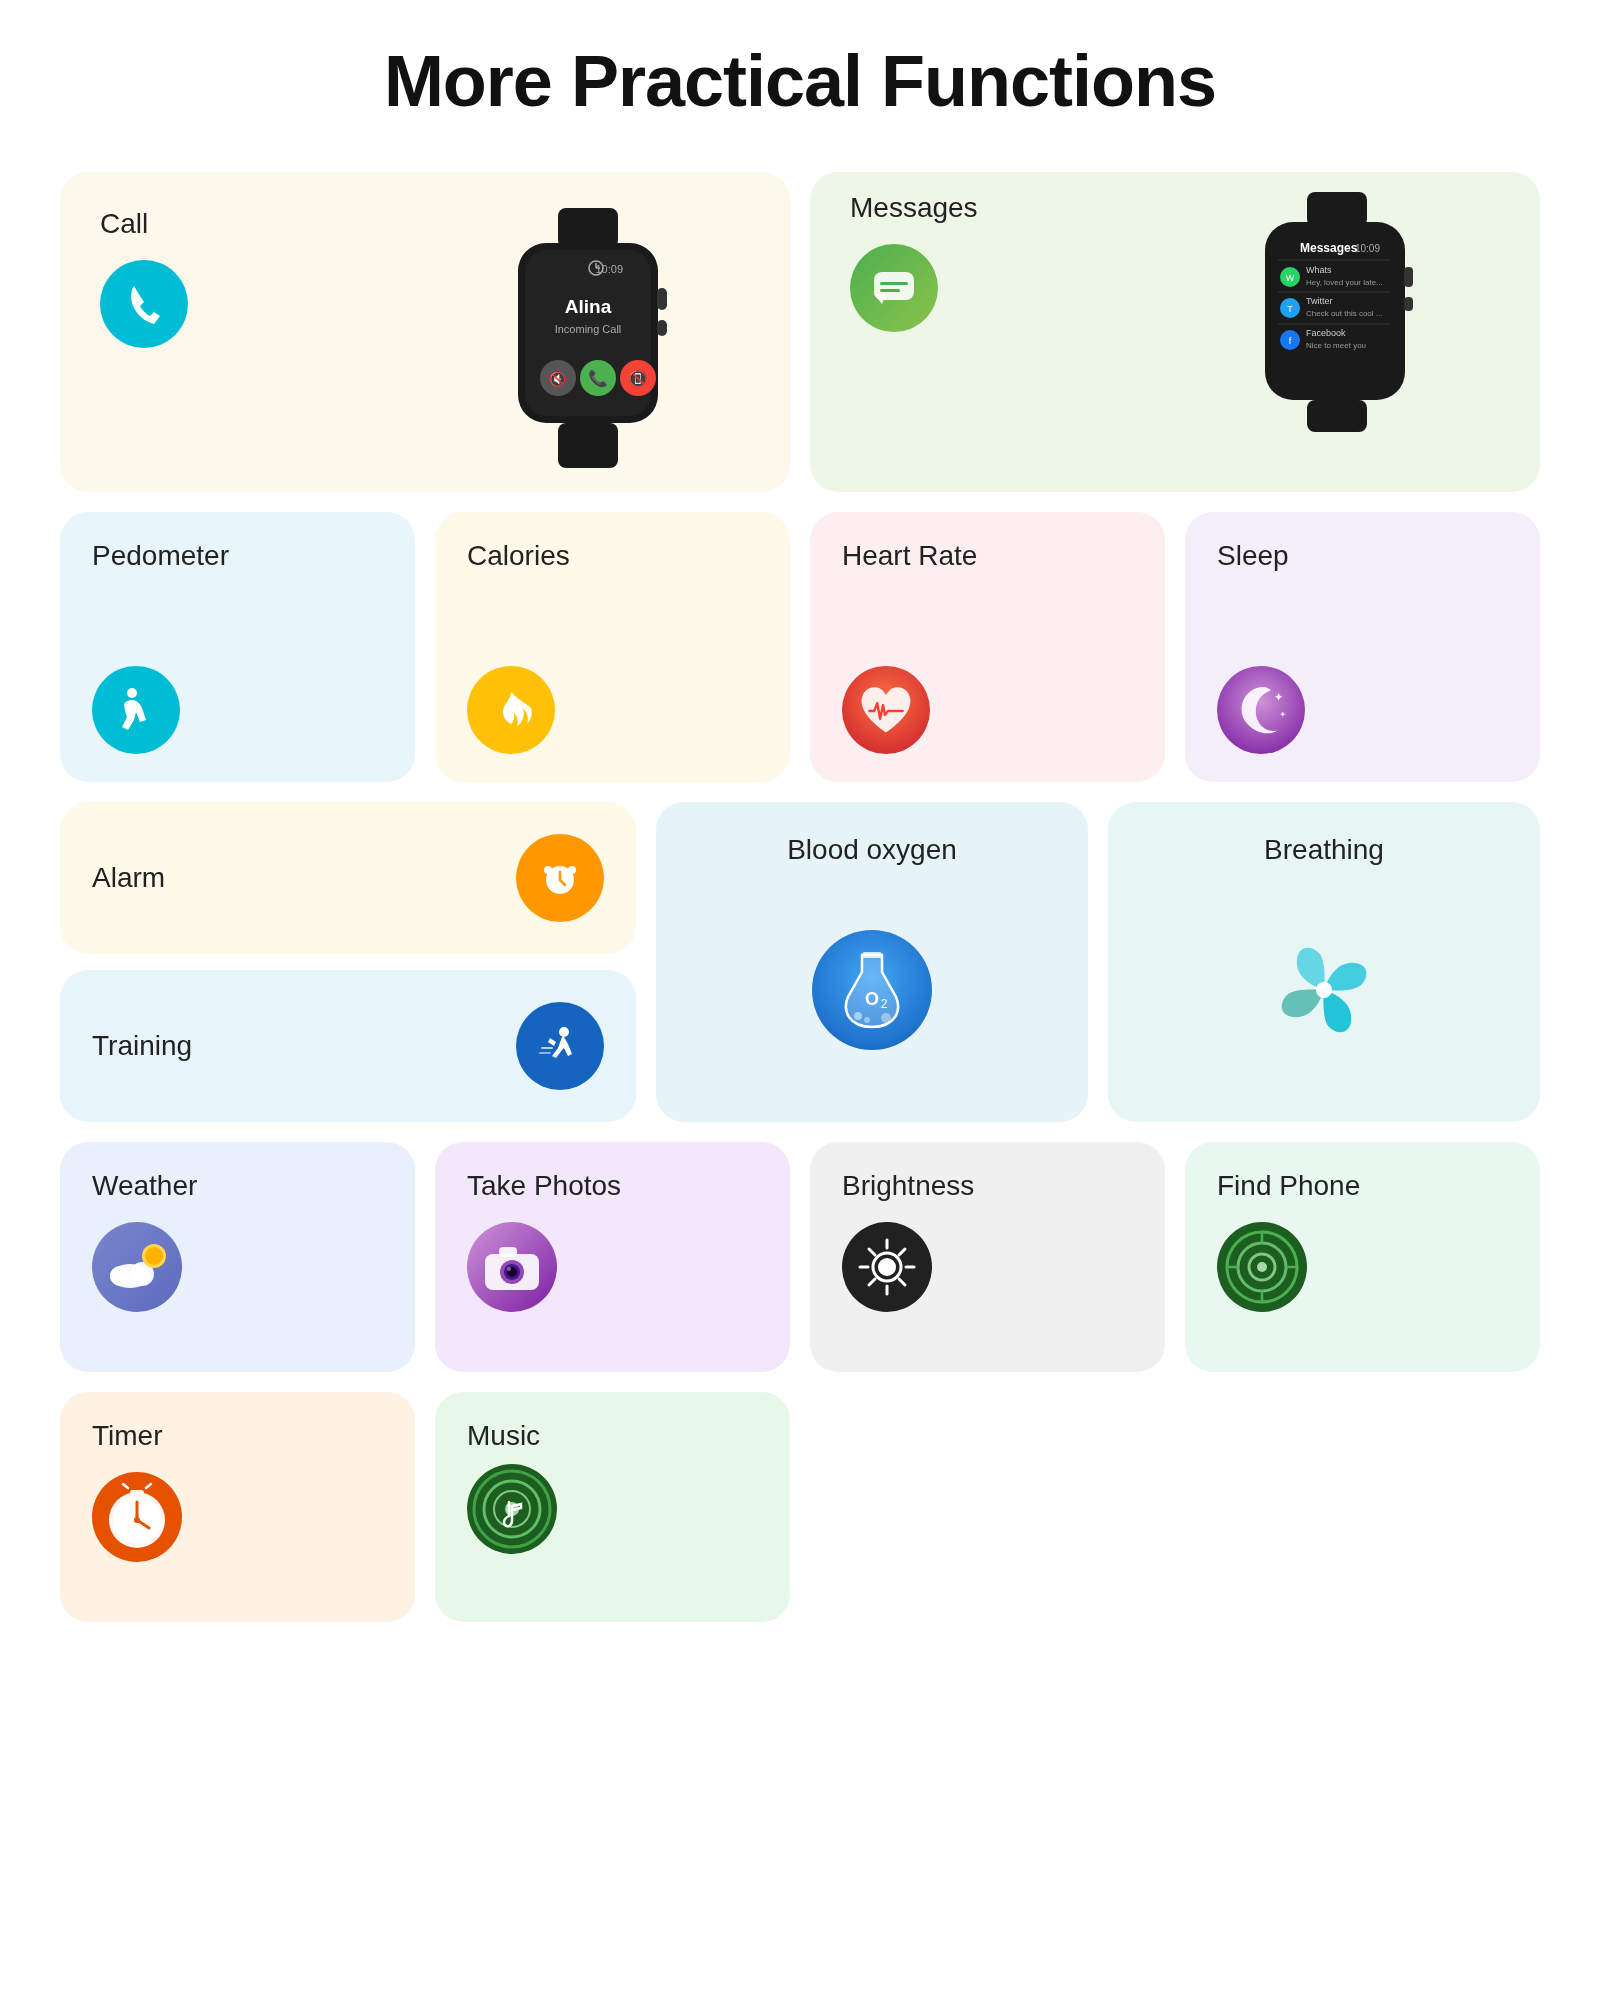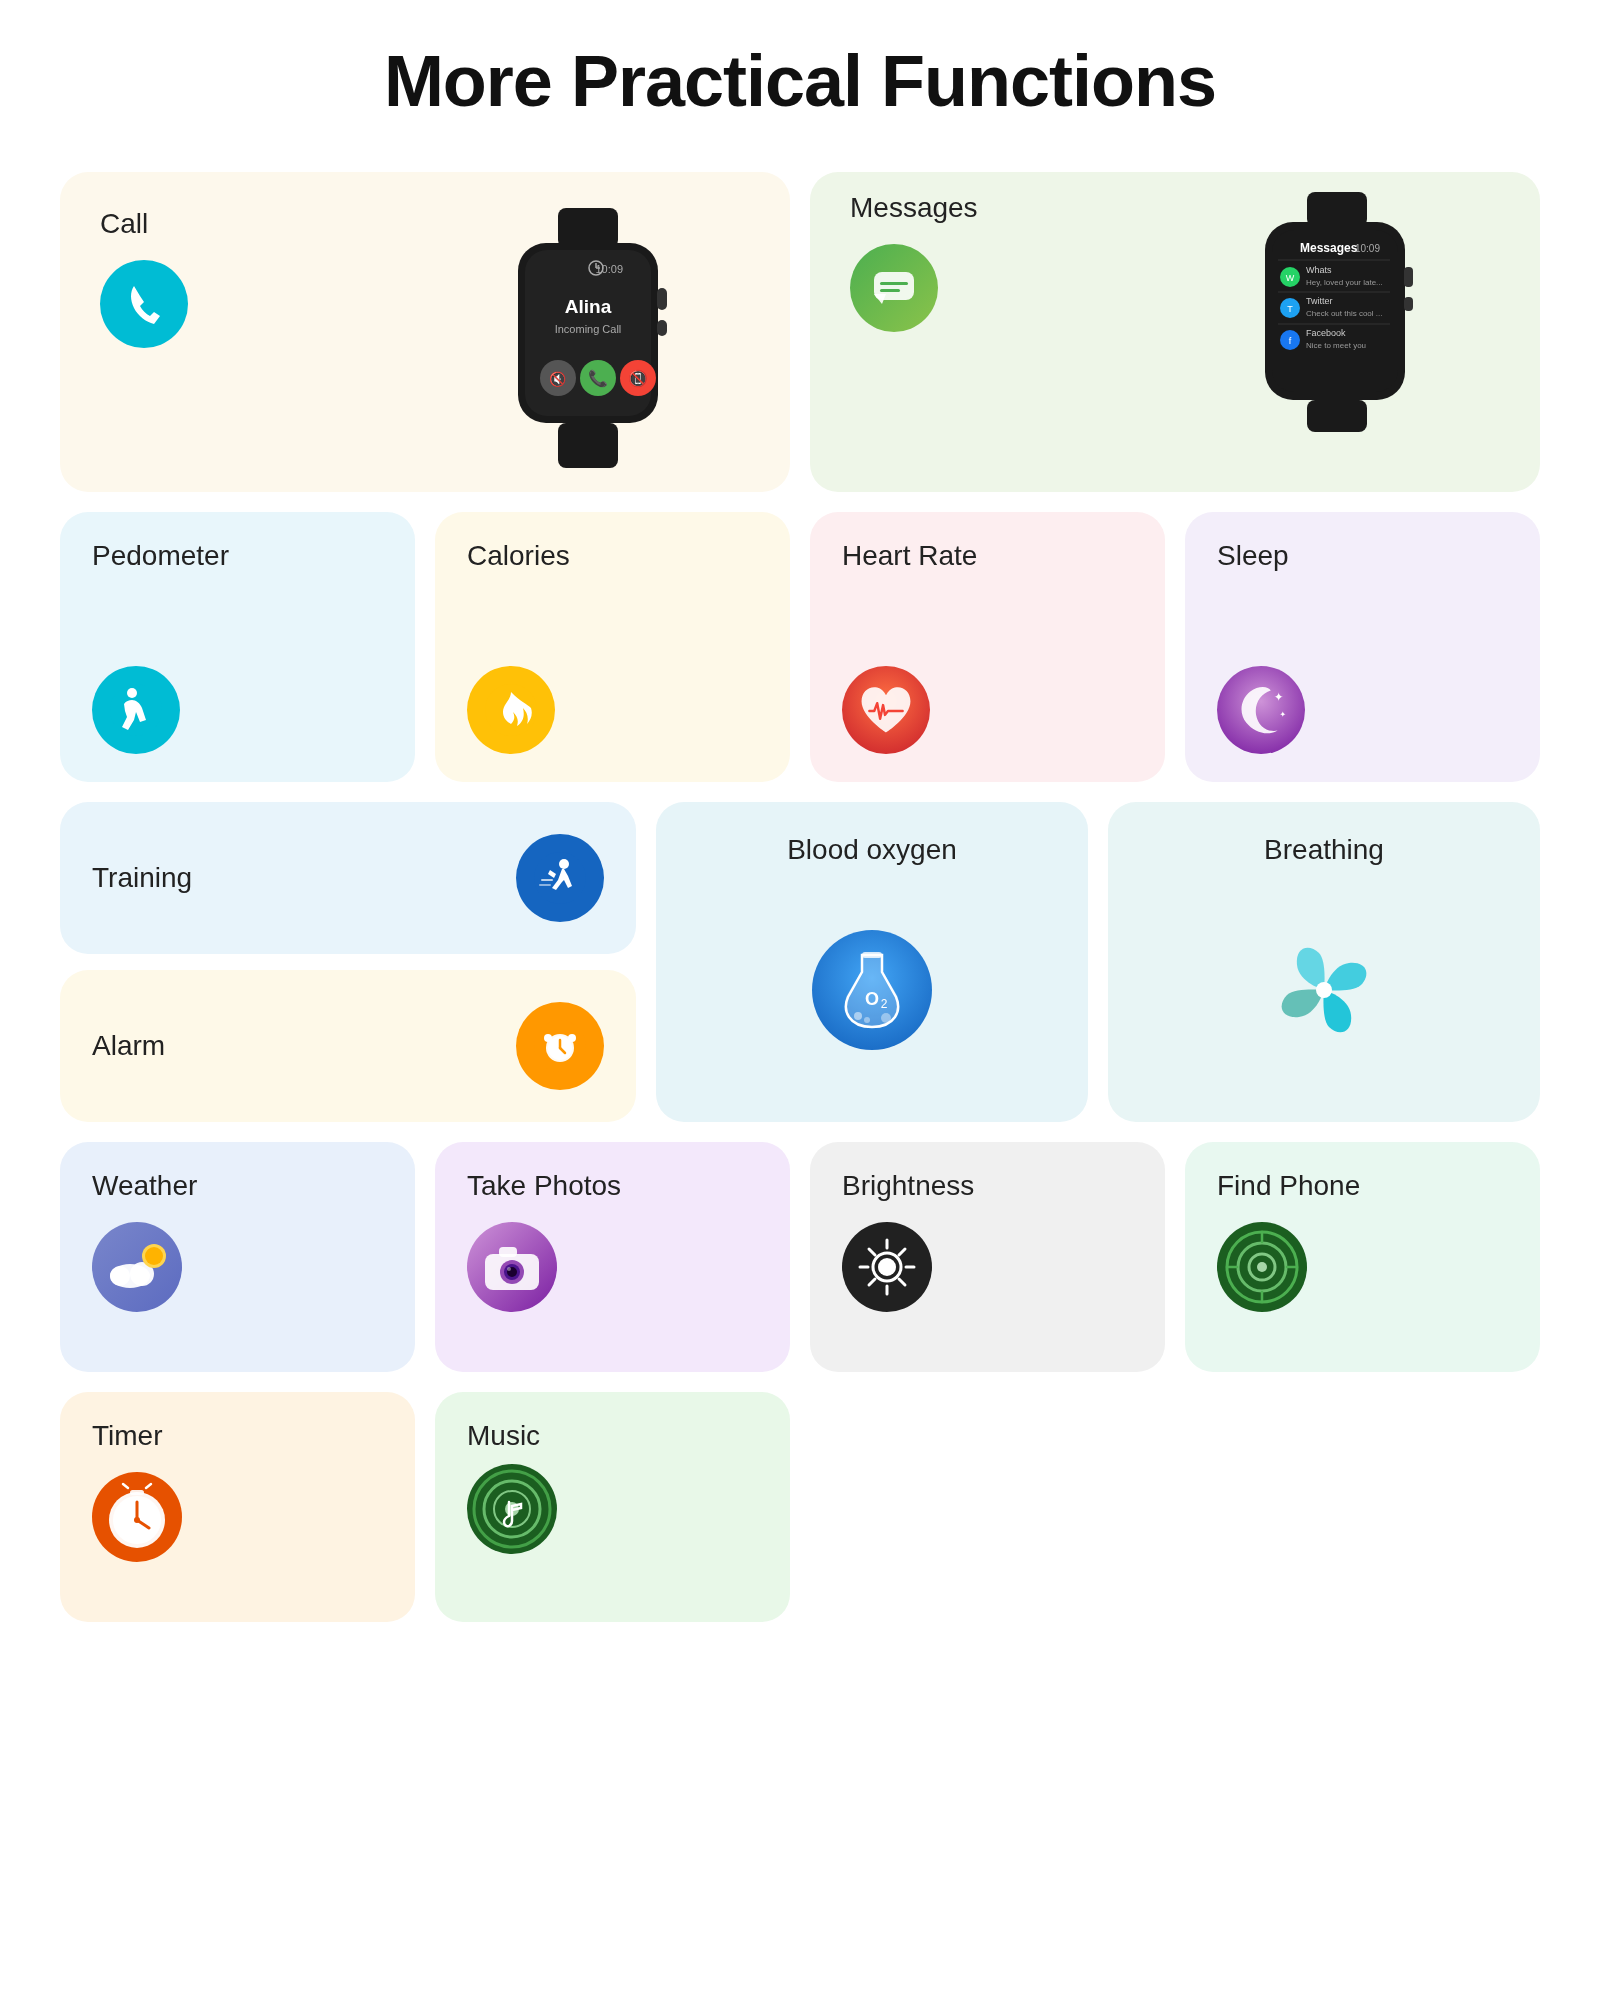--- a/index.html
+++ b/index.html
@@ -341,49 +341,49 @@
           <text x="58" y="36" fill="white" font-size="12">✦</text>
           <text x="64" y="52" fill="white" font-size="8">✦</text>
         </svg>
       </div>
     </div>
   </div>
 
   <div class="row3">
 
     <div class="alarm-training-card">
+      <div class="sub-card bg-light-yellow">
+        <span class="card-title">Alarm</span>
+        <div class="icon-circle icon-orange-alarm">
+          <svg width="52" height="52" viewBox="0 0 52 52" fill="none">
+            <circle cx="26" cy="26" r="26" fill="#ff9800"></circle>
+
+            <circle cx="26" cy="28" r="14" fill="white" opacity="0.95"></circle>
+            <circle cx="26" cy="28" r="12" fill="white"></circle>
+
+            <line x1="26" y1="28" x2="26" y2="20" stroke="#ff9800" stroke-width="2.5" stroke-linecap="round"></line>
+            <line x1="26" y1="28" x2="31" y2="33" stroke="#ff9800" stroke-width="2.5" stroke-linecap="round"></line>
+
+            <circle cx="14" cy="18" r="4" fill="white"></circle>
+            <circle cx="38" cy="18" r="4" fill="white"></circle>
+          </svg>
+        </div>
+      </div>
       <div class="sub-card bg-light-sky">
         <span class="card-title">Training</span>
         <div class="icon-circle icon-blue-run">
           <svg width="52" height="52" viewBox="0 0 52 52" fill="none">
             <circle cx="26" cy="26" r="26" fill="#1565c0"></circle>
 
             <circle cx="30" cy="12" r="5" fill="white"></circle>
             <path d="M28 17 L24 28 L18 36 L22 38 L28 30 L30 28 L34 36 L38 34 L34 24 L30 17Z" fill="white"></path>
             <path d="M22 22 L16 18 L14 22 L20 26Z" fill="white"></path>
 
             <line x1="8" y1="28" x2="18" y2="28" stroke="white" stroke-width="2" stroke-linecap="round" opacity="0.7"></line>
             <line x1="6" y1="33" x2="16" y2="33" stroke="white" stroke-width="2" stroke-linecap="round" opacity="0.5"></line>
-          </svg>
-        </div>
-      </div>
-      <div class="sub-card bg-light-yellow">
-        <span class="card-title">Alarm</span>
-        <div class="icon-circle icon-orange-alarm">
-          <svg width="52" height="52" viewBox="0 0 52 52" fill="none">
-            <circle cx="26" cy="26" r="26" fill="#ff9800"></circle>
-
-            <circle cx="26" cy="28" r="14" fill="white" opacity="0.95"></circle>
-            <circle cx="26" cy="28" r="12" fill="white"></circle>
-
-            <line x1="26" y1="28" x2="26" y2="20" stroke="#ff9800" stroke-width="2.5" stroke-linecap="round"></line>
-            <line x1="26" y1="28" x2="31" y2="33" stroke="#ff9800" stroke-width="2.5" stroke-linecap="round"></line>
-
-            <circle cx="14" cy="18" r="4" fill="white"></circle>
-            <circle cx="38" cy="18" r="4" fill="white"></circle>
           </svg>
         </div>
       </div>
     </div>
 
     <div class="card bg-light-blue2" style="align-items:center; justify-content:flex-start; gap:24px; padding:32px 24px;">
       <span class="card-title">Blood oxygen</span>
       <div style="display:flex; align-items:center; justify-content:center; flex:1; width:100%;">
         <svg width="120" height="120" viewBox="0 0 120 120" fill="none">
           <circle cx="60" cy="60" r="60" fill="url(#o2Grad)"></circle>

